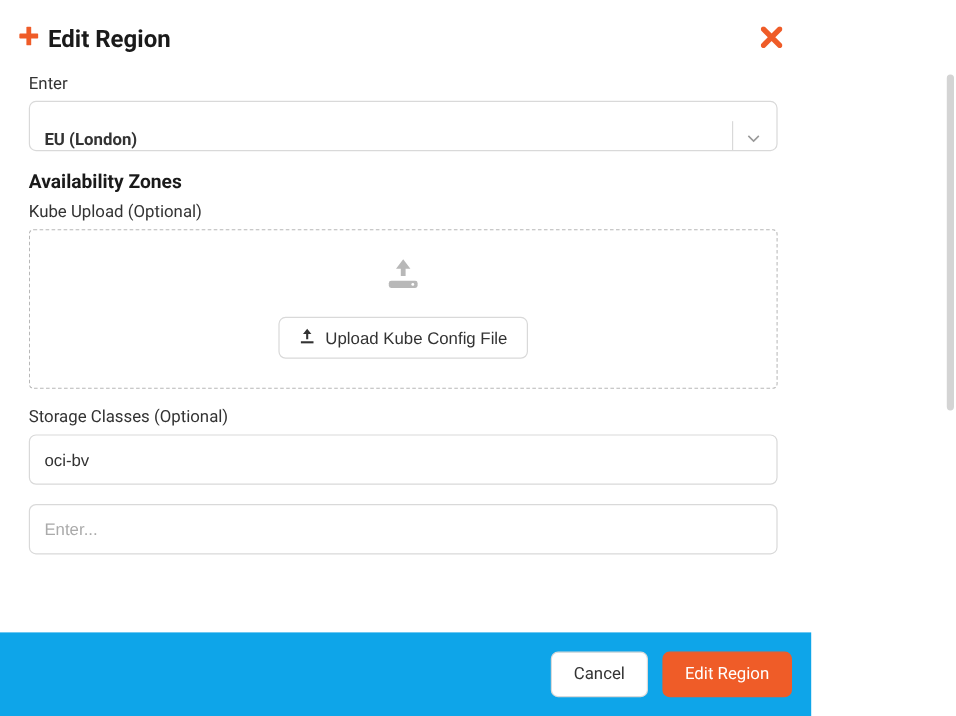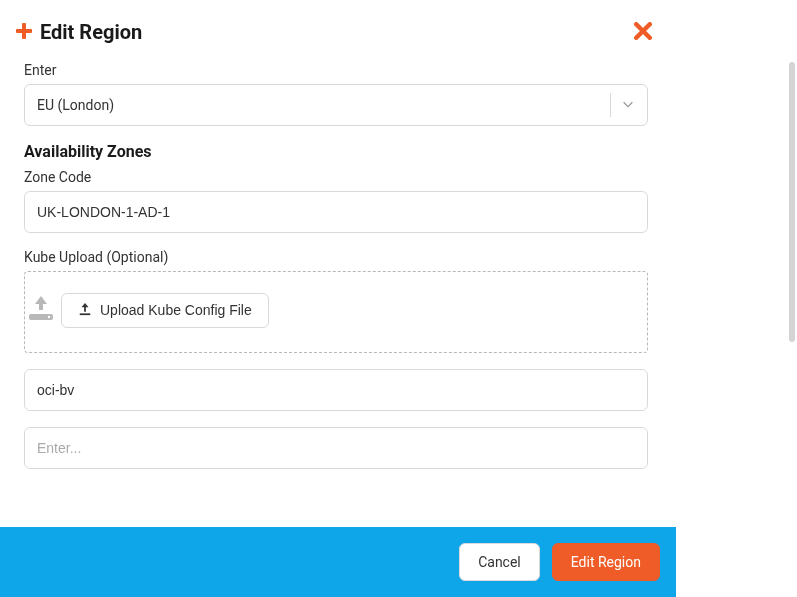--- a/index.html
+++ b/index.html
@@ -81,24 +81,25 @@
       color: #1a1a1a;
       margin-top: 14px;
       margin-bottom: 8px;
     }
     .select-box {
       width: 100%;
       height: 42px;
       border: 1px solid #d9d9d9;
       border-radius: 6px;
       display: flex;
-      align-items: center;
+      align-items: flex-end;
       padding: 0 12px;
       background: #fff;
       cursor: pointer;
+      font-weight: bold;
     }
     .select-value {
       flex: 1;
       font-size: 14px;
       color: #333;
     }
     .select-divider {
       width: 1px;
       height: 24px;
       background: #d9d9d9;
@@ -121,23 +122,23 @@
     }
     .text-input::placeholder {
       color: #aaa;
     }
     .dropzone {
       width: 100%;
       border: 1px dashed #b8b8b8;
       border-radius: 4px;
       padding: 20px 0 24px 0;
       display: flex;
-      flex-direction: row;
-      align-items: center;
-      gap: 4px;
+      flex-direction: column;
+      align-items: center;
+      gap: 16px;
       background: #fff;
     }
     .upload-icon-svg {
       width: 32px;
       height: 32px;
       fill: #b8b8b8;
     }
     .upload-btn {
       background: #fff;
       border: 1px solid #d9d9d9;
@@ -220,24 +221,20 @@
         <span class="select-arrow">
           <svg width="14" height="14" viewBox="0 0 16 16" fill="none">
               <path d="M3 6 L8 11 L13 6" stroke="#999" stroke-width="1.5" fill="none"></path>
             </svg>
         </span>
       </div>
     </div>
 
     <div class="section-heading">Availability Zones</div>
 
-    <div class="field-group">
-      <label class="field-label">Zone Code</label>
-      <input type="text" class="text-input" value="UK-LONDON-1-AD-1" style="">
-    </div>
 
     <div class="field-group">
       <label class="field-label">Kube Upload (Optional)</label>
       <div class="dropzone">
         <span>
           <svg class="upload-icon-svg" viewBox="0 0 32 32">
             <path d="M16 4 L10 12 L14 12 L14 18 L18 18 L18 12 L22 12 Z"></path>
             <rect x="4" y="22" width="24" height="6" rx="2"></rect>
             <circle cx="24" cy="25" r="1.2" fill="#fff"></circle>
           </svg>
@@ -248,20 +245,21 @@
                 <path d="M8 1 L4 6 L7 6 L7 11 L9 11 L9 6 L12 6 Z"></path>
                 <rect x="2" y="13" width="12" height="2"></rect>
               </svg>
           </span>
           <span>Upload Kube Config File</span>
         </button>
       </div>
     </div>
 
     <div class="field-group">
+      <label class="field-label">Storage Classes (Optional)</label>
       <input type="text" class="text-input" value="oci-bv" style="">
     </div>
 
     <div class="field-group">
       <input type="text" class="text-input" placeholder="Enter..." style="">
     </div>
 
   </div>
 
   <div class="scrollbar-thumb"></div>

